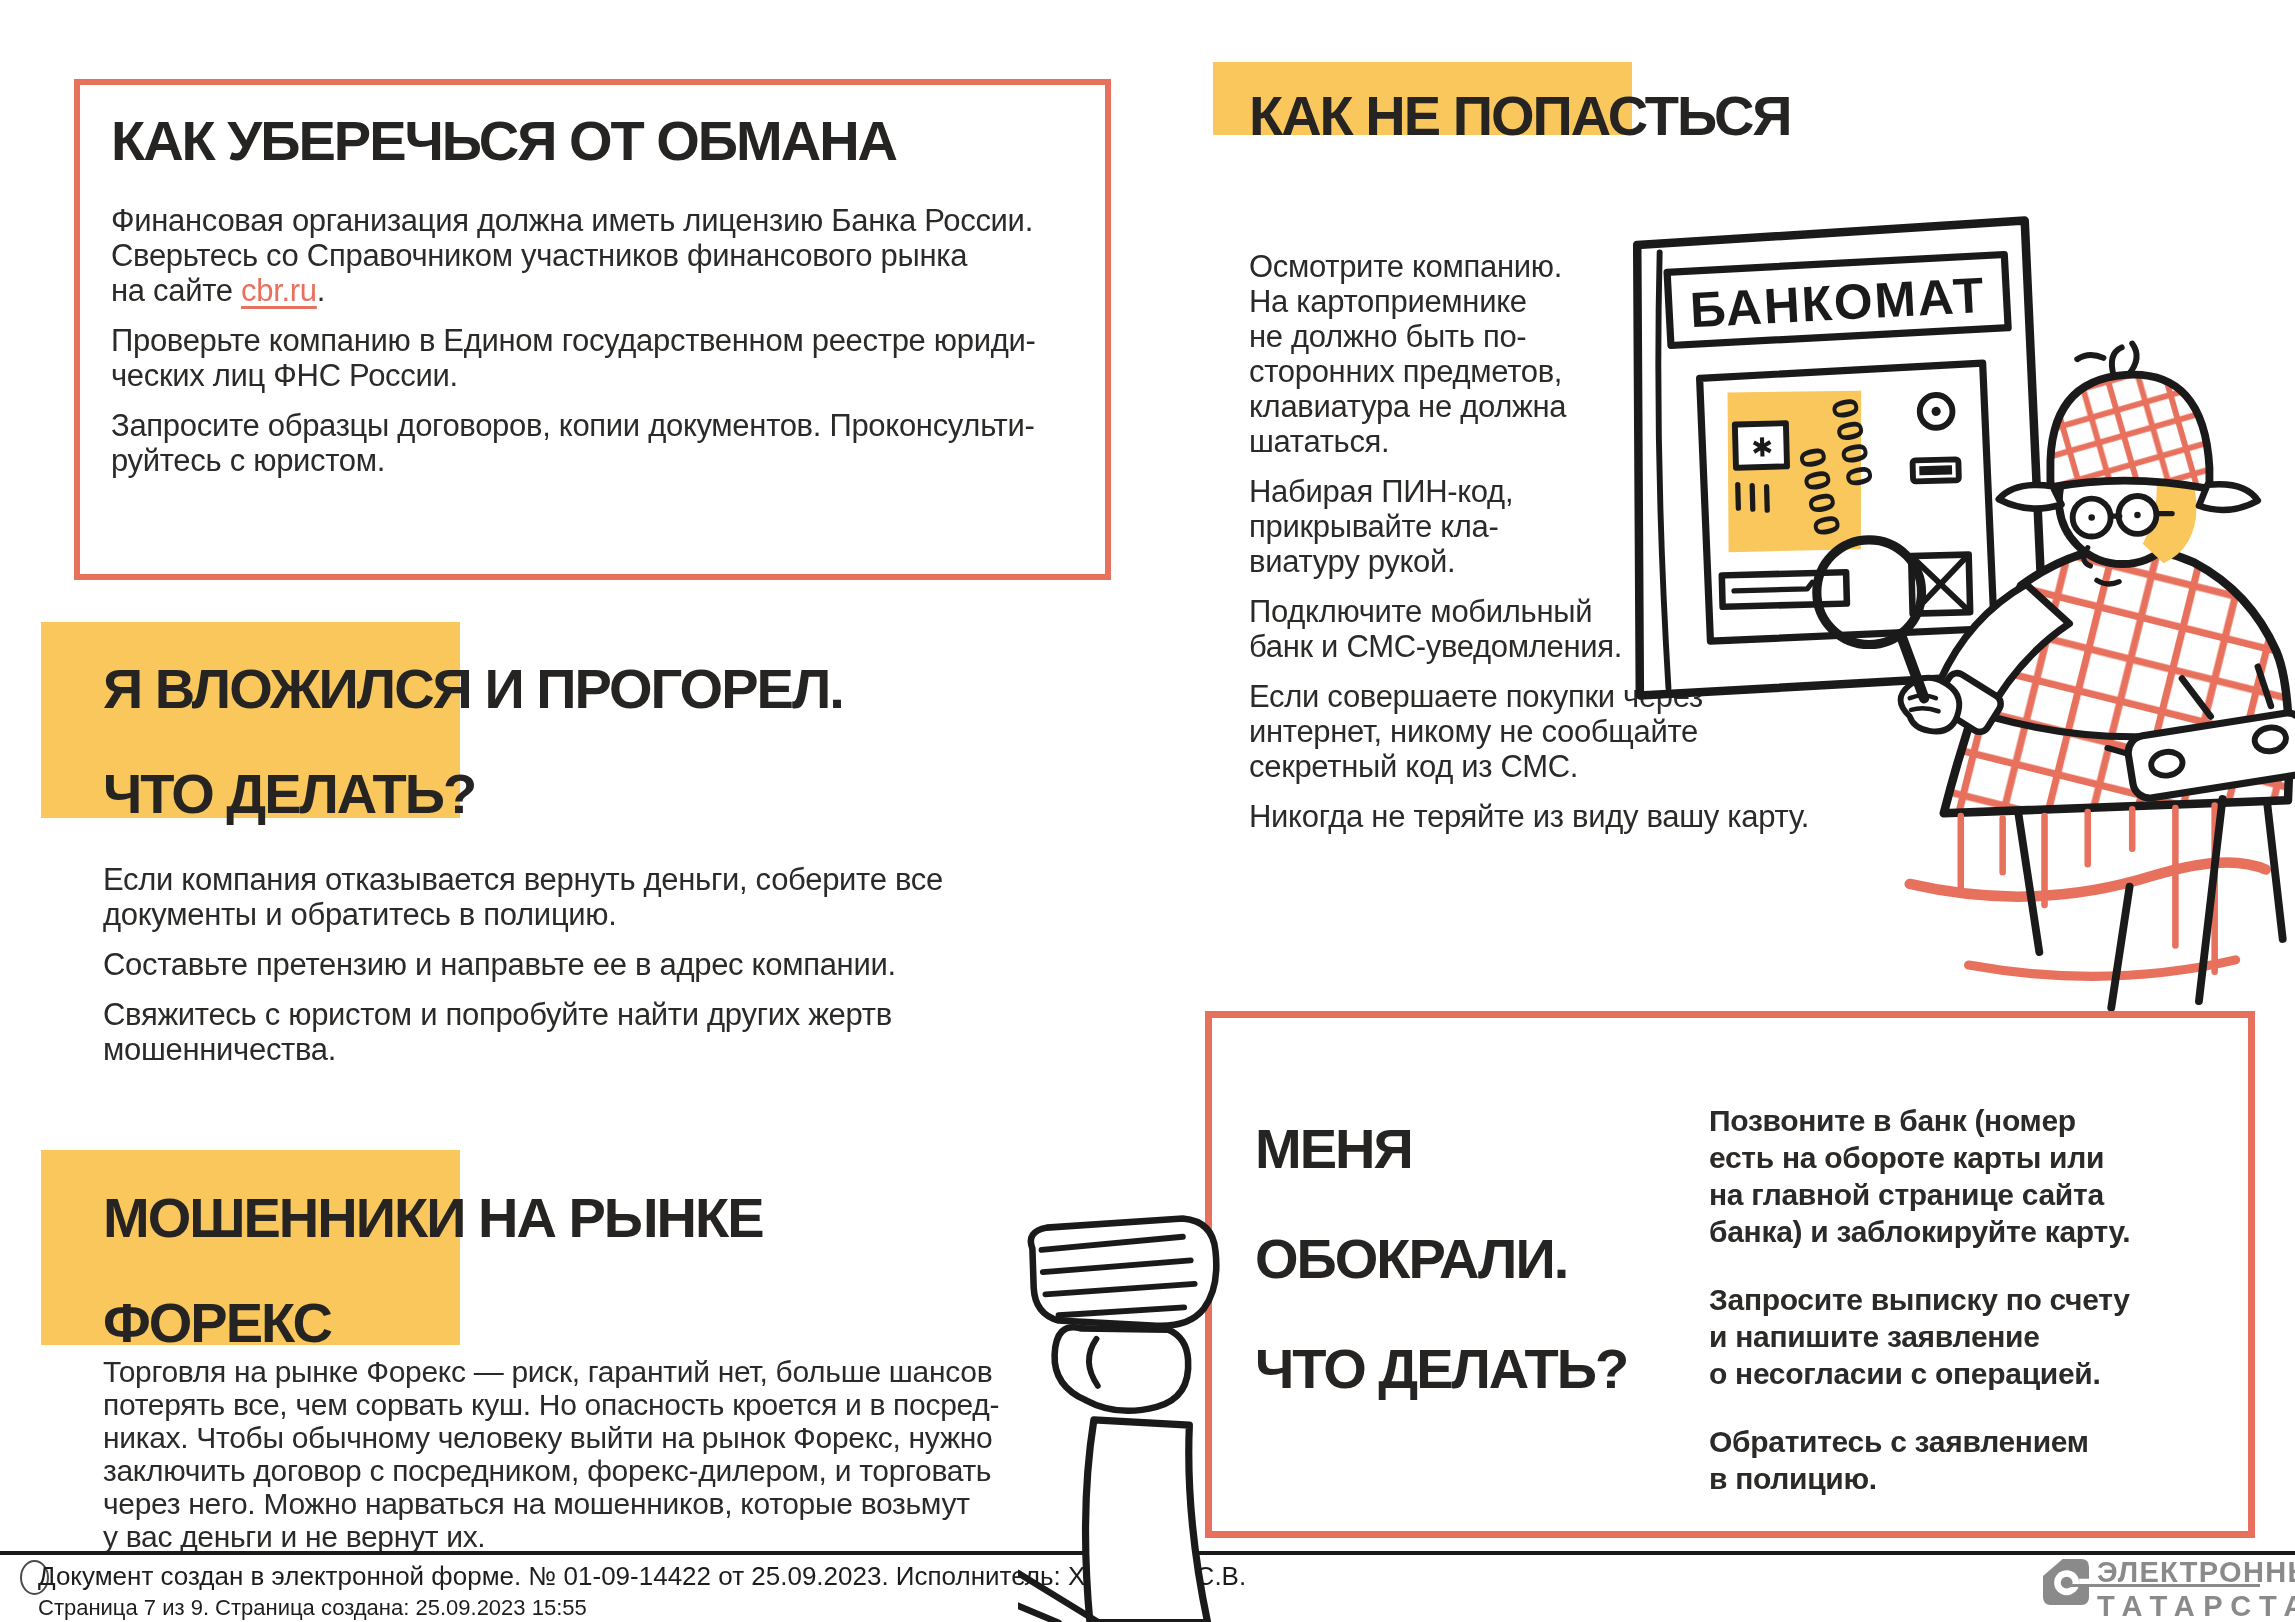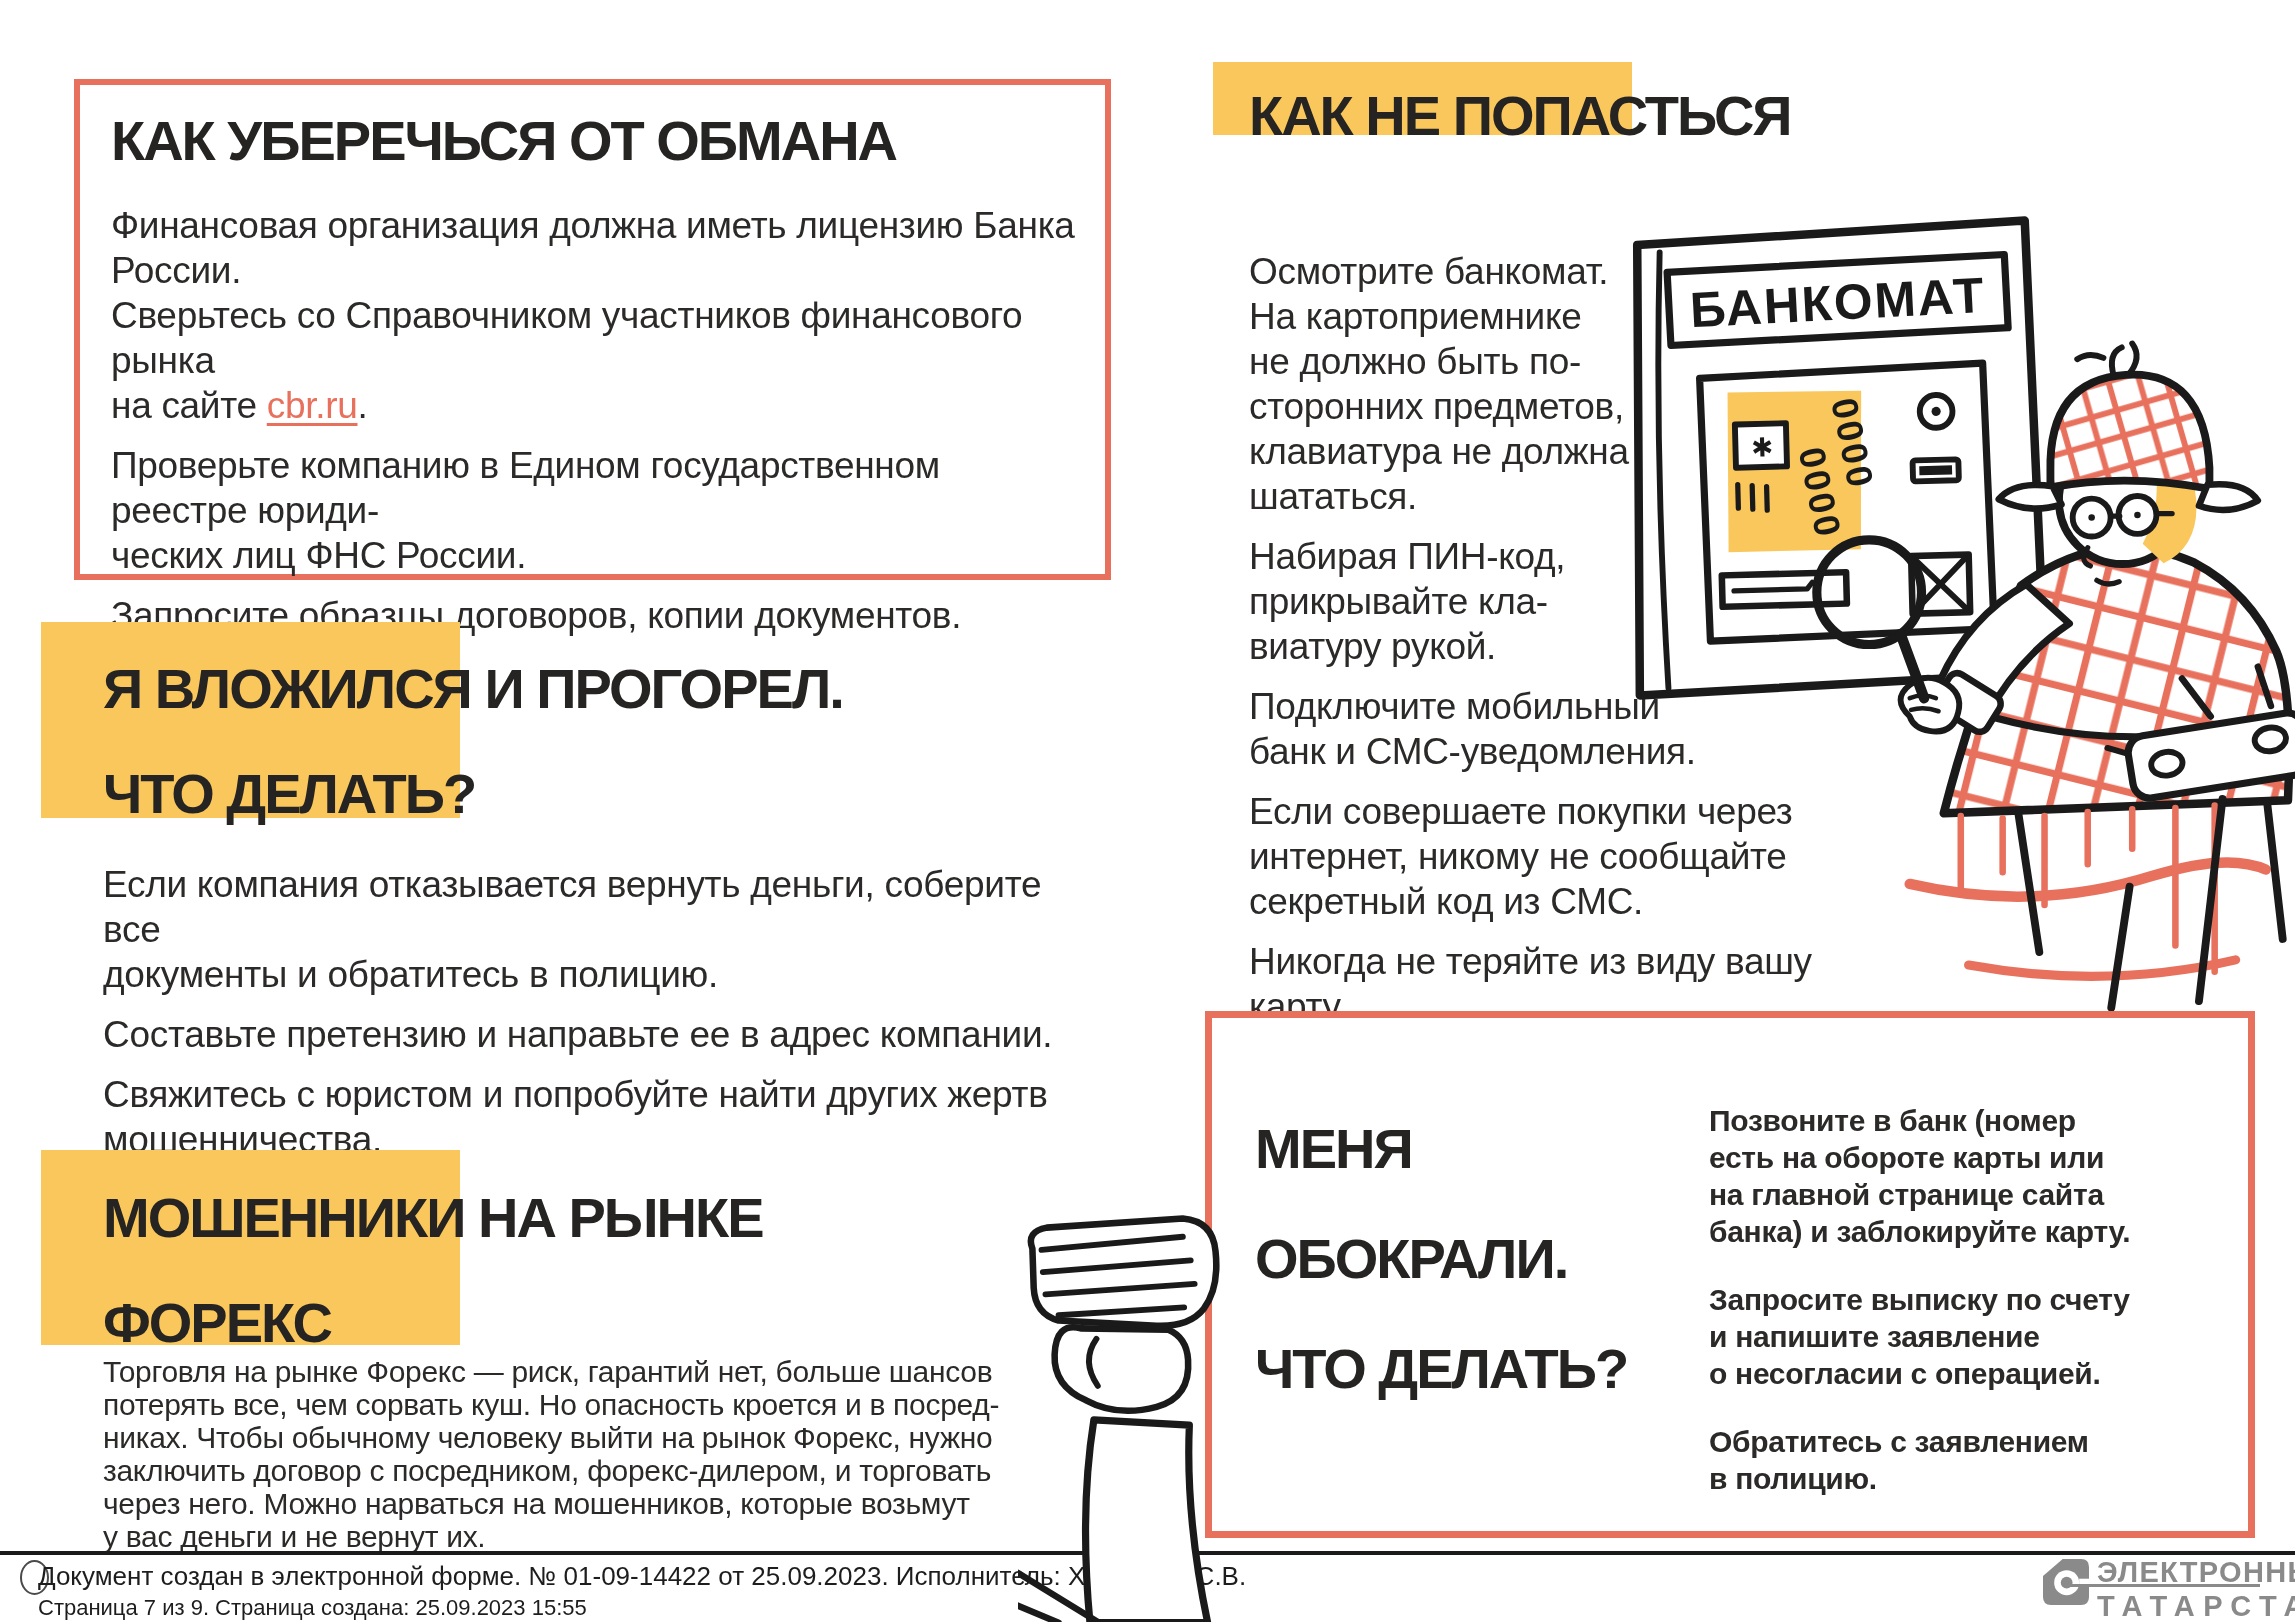--- a/index.html
+++ b/index.html
@@ -17,21 +17,21 @@
   .abs{position:absolute;}
 
   
   .h-big{
     font-size:56px;font-weight:bold;color:var(--ink);
     letter-spacing:-2px;line-height:1.3;white-space:pre-line;
   }
   .h-two{line-height:105px;}
 
   
-  .copy{font-size:37px;line-height:45px;letter-spacing:-0.3px;color:var(--body);white-space:pre-line;}
+  .copy{font-size:31px;line-height:35px;letter-spacing:-0.3px;color:var(--body);white-space:pre-line;}
   .copy + .copy{margin-top:15px;}
   .copy-tight{font-size:30px;line-height:33px;}
   .copy-bold{font-weight:bold;font-size:30px;line-height:37px;}
   .copy-bold + .copy-bold{margin-top:31px;}
 
   .link{color:var(--red);text-decoration:underline;text-decoration-thickness:2.6px;text-underline-offset:5.2px;cursor:pointer;}
 
   
   .red-box{border:6.5px solid var(--red);background:#fff;}
   .hl{background:var(--yellow);}
@@ -111,21 +111,21 @@
 потерять все, чем сорвать куш. Но опасность кроется и в посред-
 никах. Чтобы обычному человеку выйти на рынок Форекс, нужно
 заключить договор с посредником, форекс-дилером, и торговать
 через него. Можно нарваться на мошенников, которые возьмут
 у вас деньги и не вернут их.</p>
   </div>
 
   <div id="hl-atm" class="abs hl"></div>
   <h2 id="title-atm" class="abs h-big">КАК НЕ ПОПАСТЬСЯ</h2>
   <div id="paras-atm" class="abs">
-    <p class="copy">Осмотрите банкомат.
+    <p class="copy">Осмотрите компанию.
 На картоприемнике
 не должно быть по-
 сторонних предметов,
 клавиатура не должна
 шататься.</p>
     <p class="copy">Набирая ПИН-код,
 прикрывайте кла-
 виатуру рукой.</p>
     <p class="copy">Подключите мобильный
 банк и СМС-уведомления.</p>

